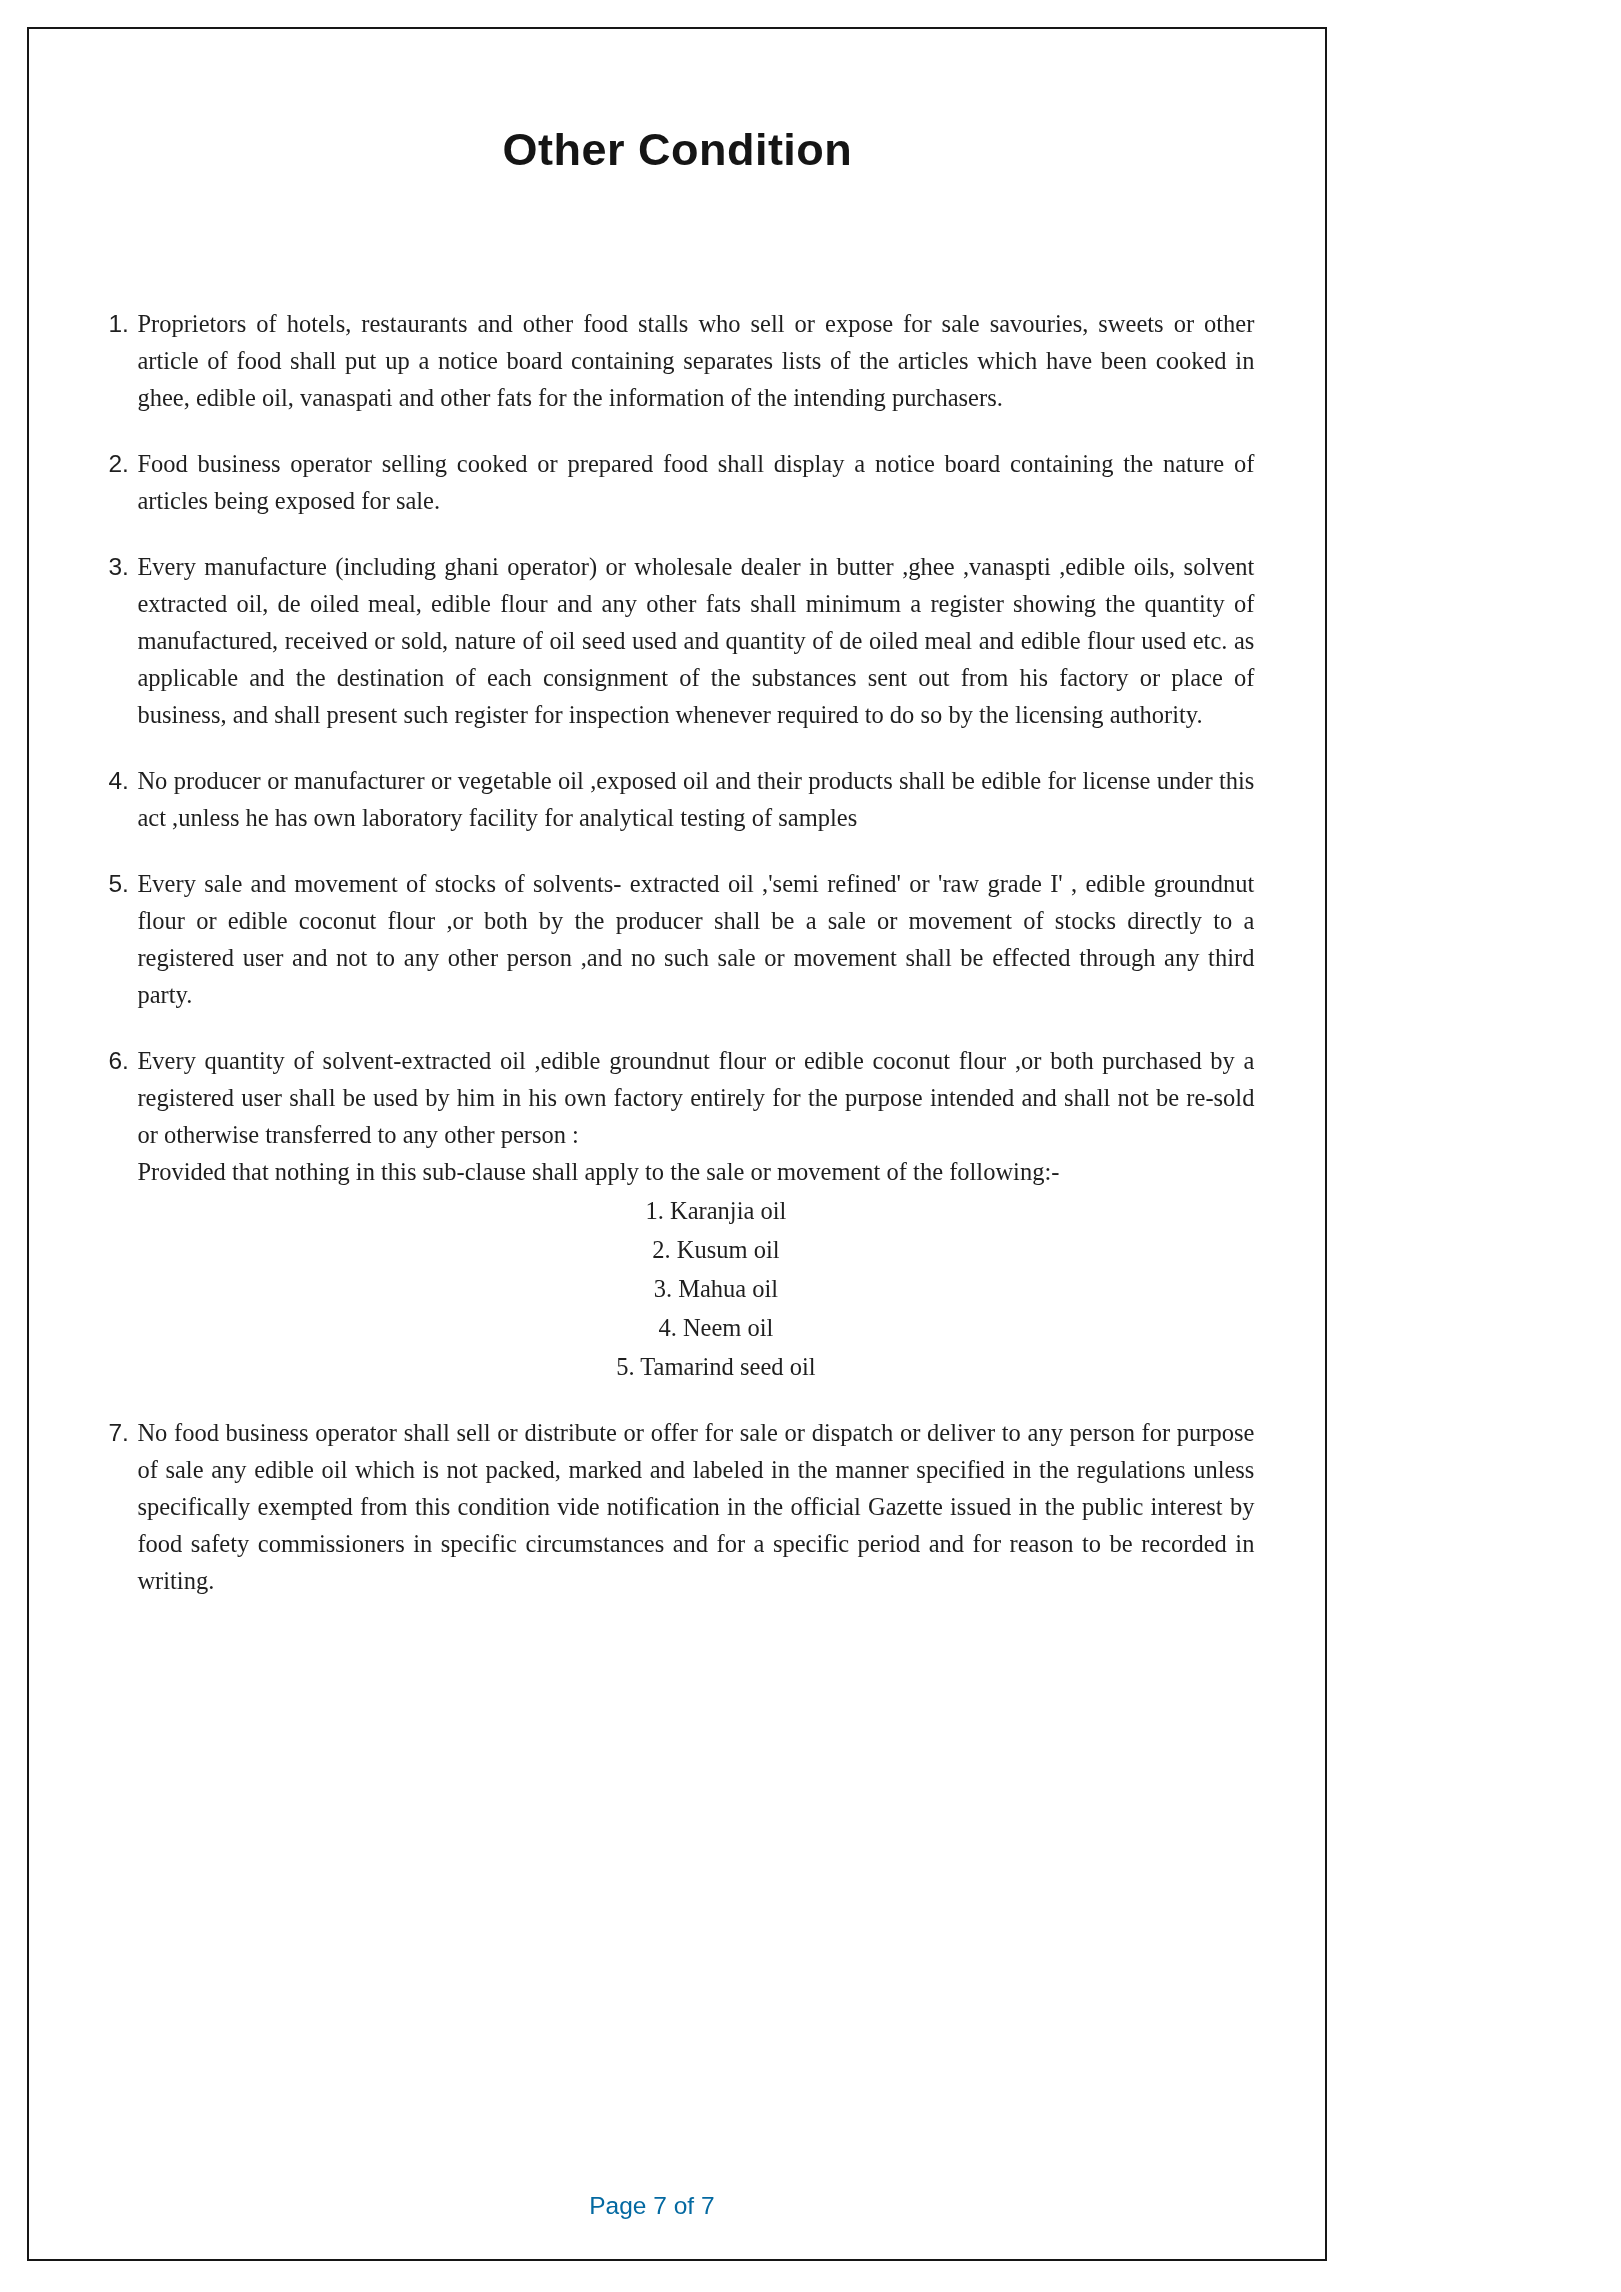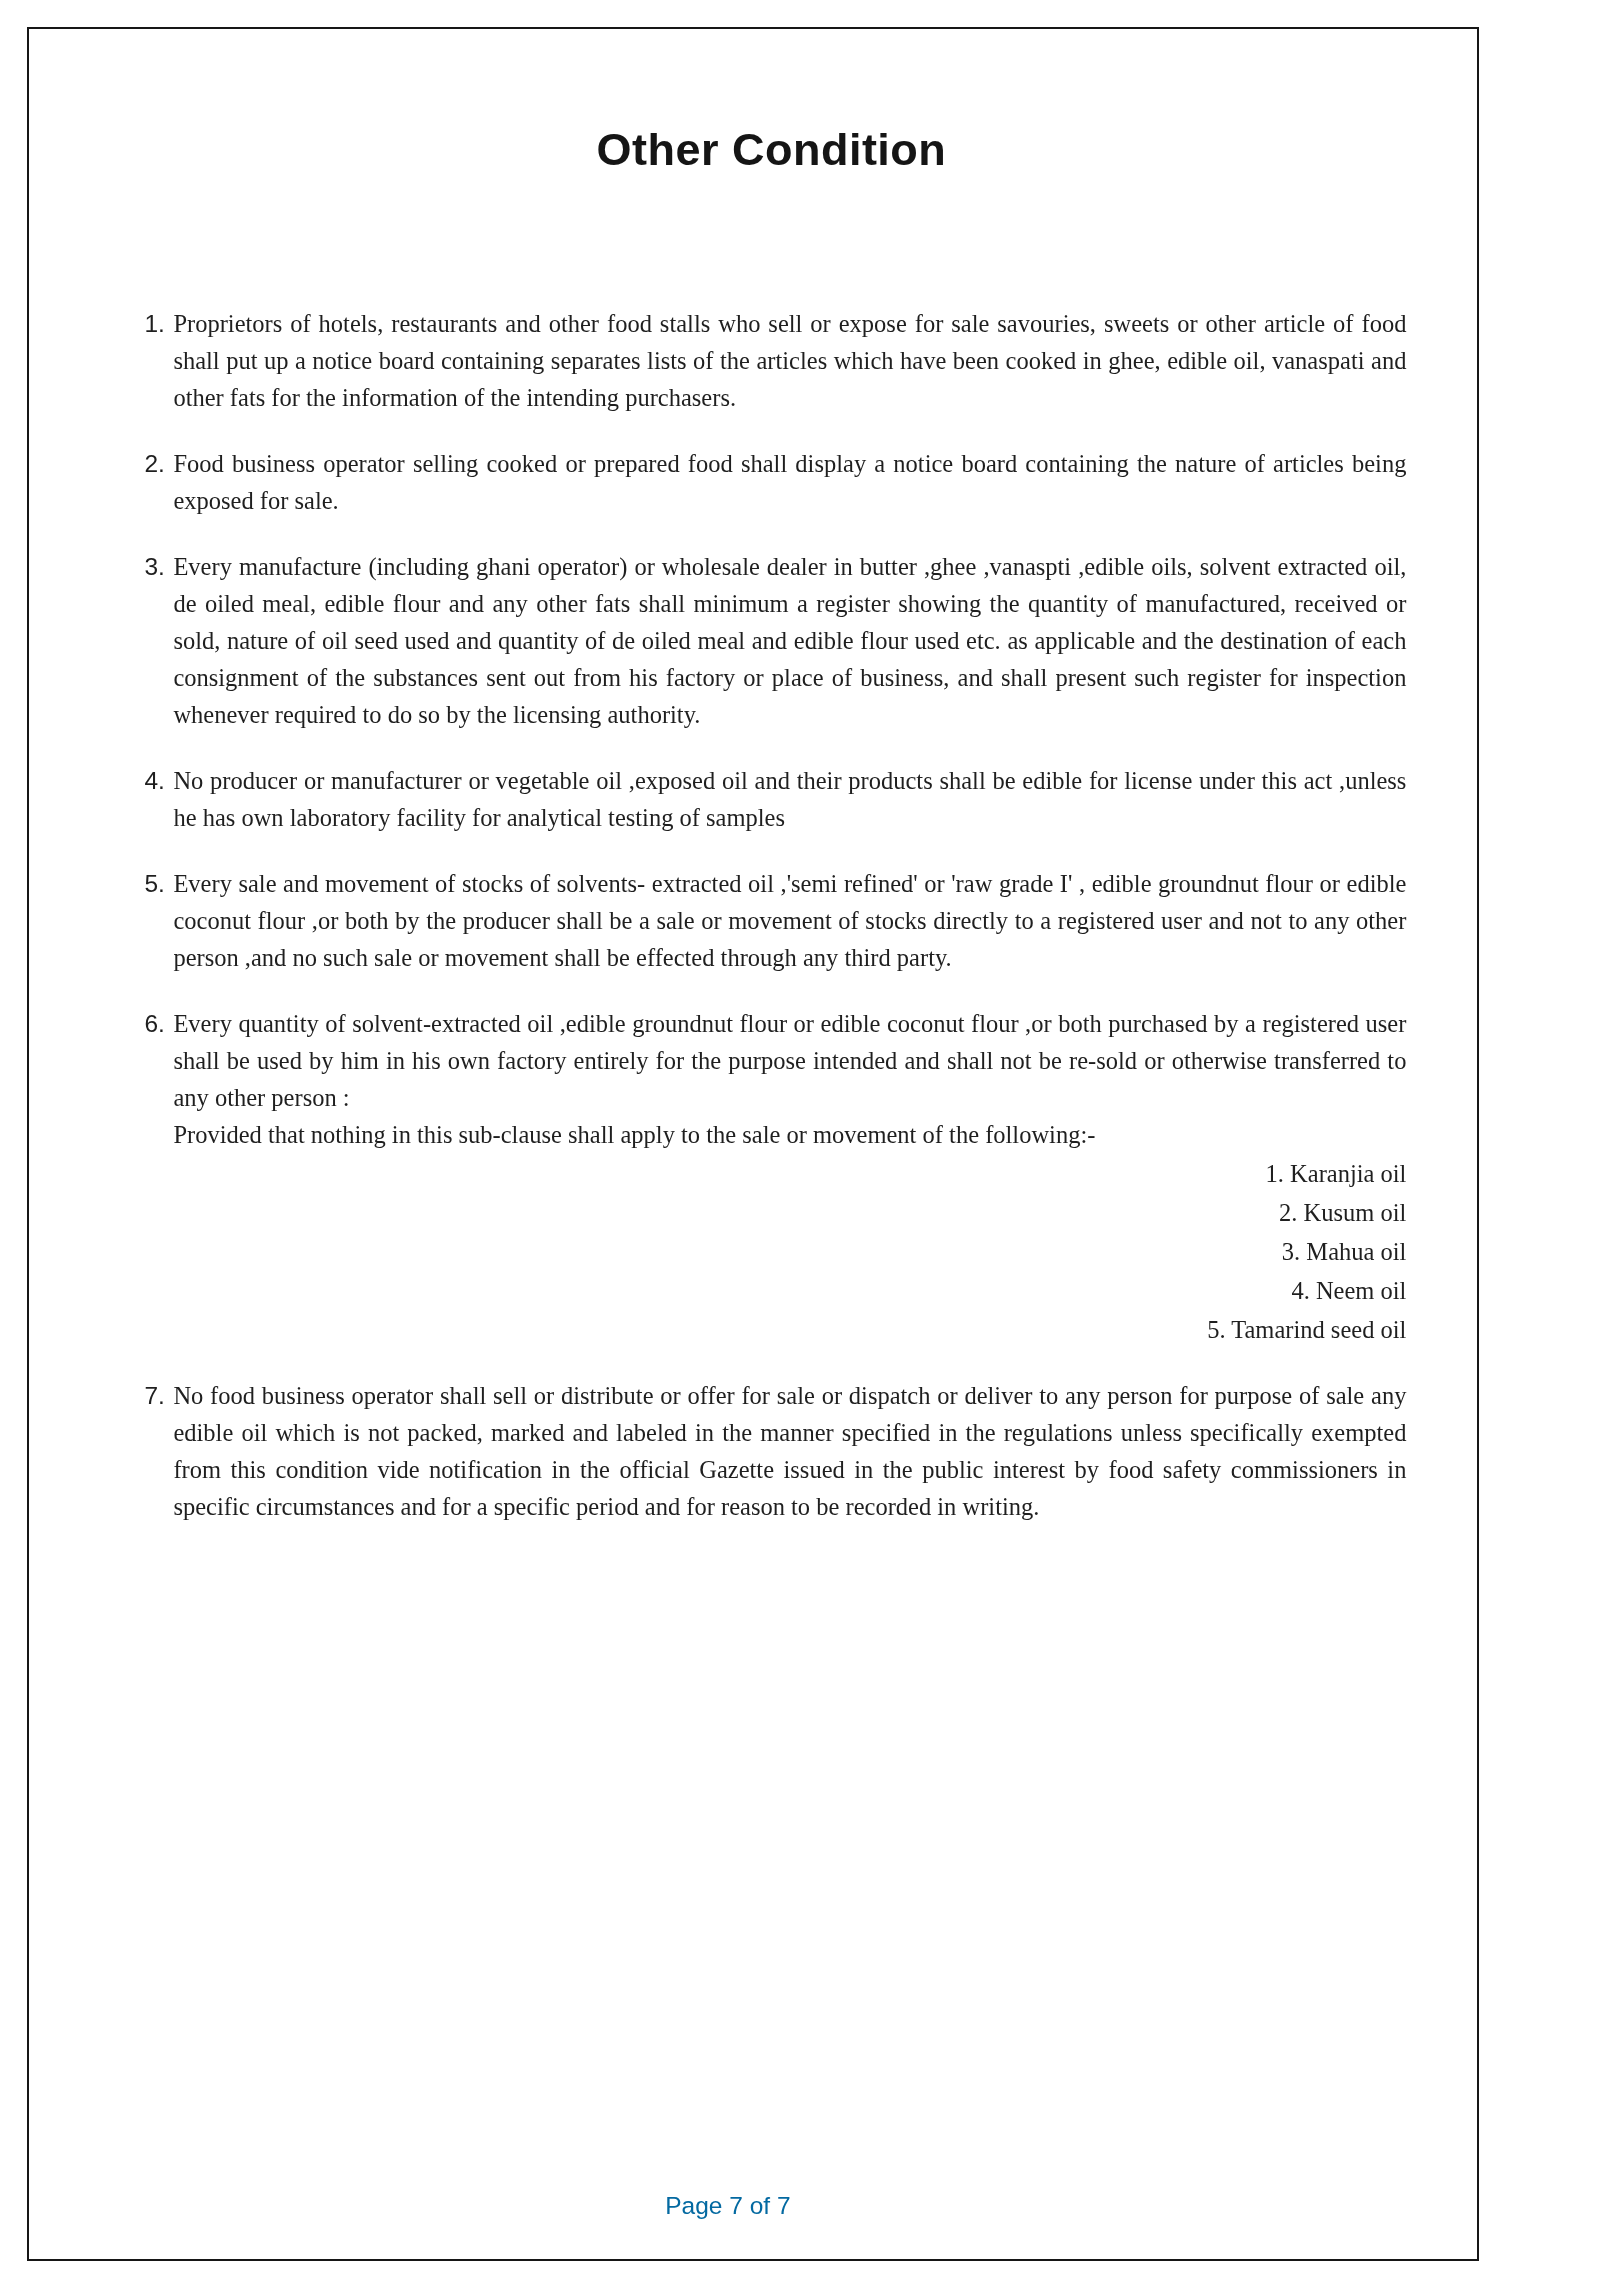--- a/index.html
+++ b/index.html
@@ -9,25 +9,24 @@
     height: 2293px;
     position: relative;
     font-family: "Liberation Sans", "DejaVu Sans", sans-serif;
     color: #1f1f1f;
     -webkit-font-smoothing: antialiased;
   }
   .border-box {
     position: absolute;
     left: 27.4px;
     top: 26.5px;
-    width: 1452px;
+    width: 1300px;
     height: 2234px;
     border: 2.9px solid #161616;
     background: #ffffff;
-    padding-left: 36px;
   }
   .title {
     margin-top: 90px;
     text-align: center;
     font-size: 45px;
     line-height: 61px;
     font-weight: 700;
     color: #151515;
     letter-spacing: 0.5px;
   }
@@ -50,21 +49,21 @@
     font-family: Liberation Serif, serif;
   }
   .just {
     text-align: justify;
     text-justify: inter-word;
   }
   .provision {
     text-align: left;
   }
   .sub-item {
-    text-align: right;
+    text-align: center;
     margin-top: 2px;
     margin-left: 40px;
   }
   .footer {
     position: absolute;
     bottom: 35px;
     left: 0;
     right: 0;
     text-align: center;
     font-size: 24.5px;

